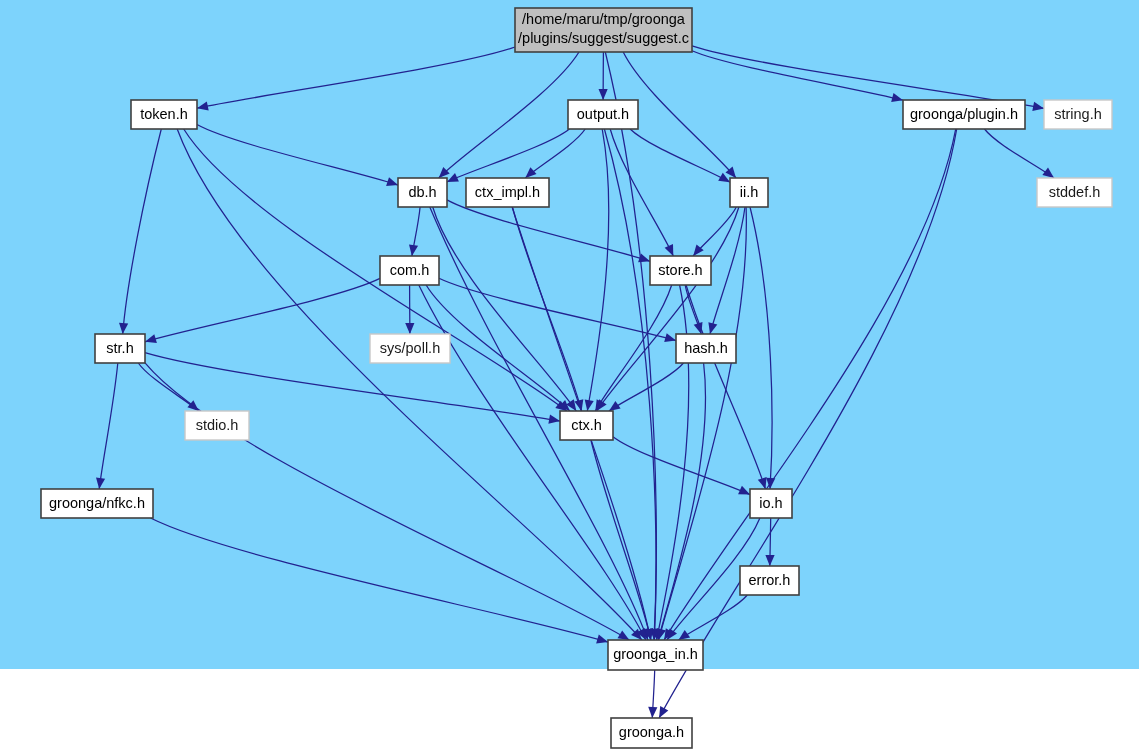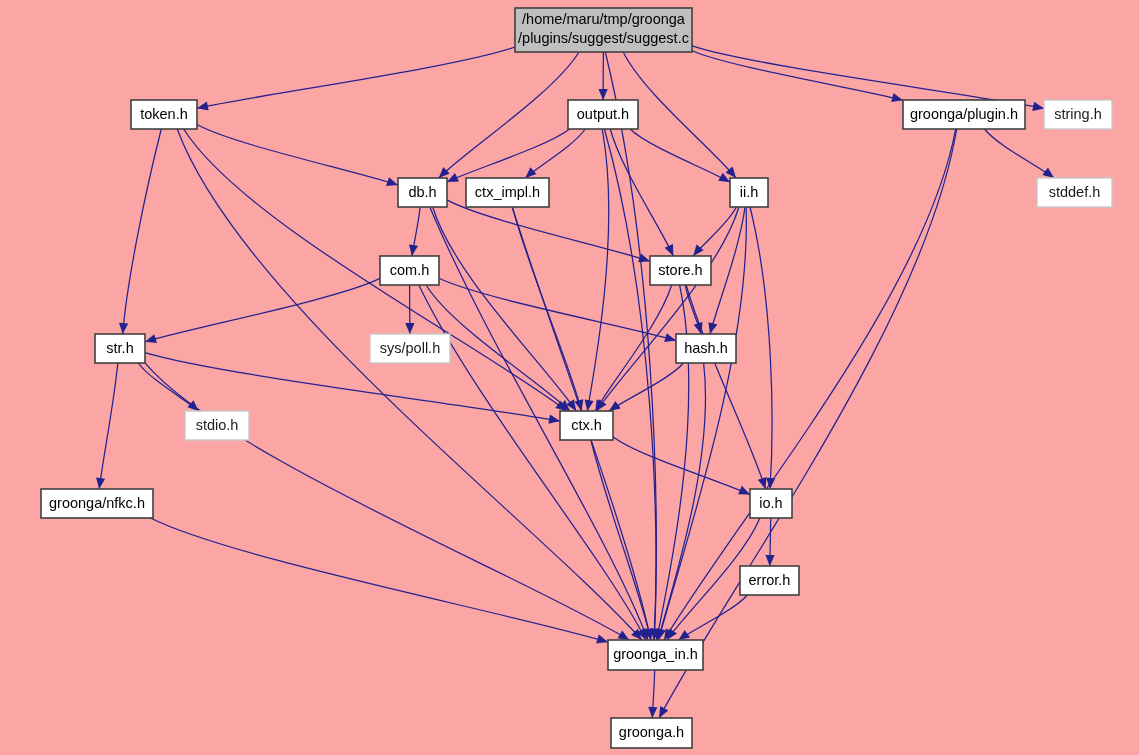--- a/index.html
+++ b/index.html
@@ -9,22 +9,22 @@
   }
   body {
     width: 1139px;
     height: 755px;
     font-family: "Liberation Sans", sans-serif;
     overflow: hidden;
   }
   #graph-root {
     position: relative;
     width: 1139px;
-    height: 755px;
-    background: #fca5a5;
+    height: 669px;
+    background: #7dd3fc;
   }
   svg#dep-graph {
     display: block;
     width: 1139px;
     height: 755px;
   }
   .node-box {
     fill: #ffffff;
     stroke: #404040;
     stroke-width: 1.6;

